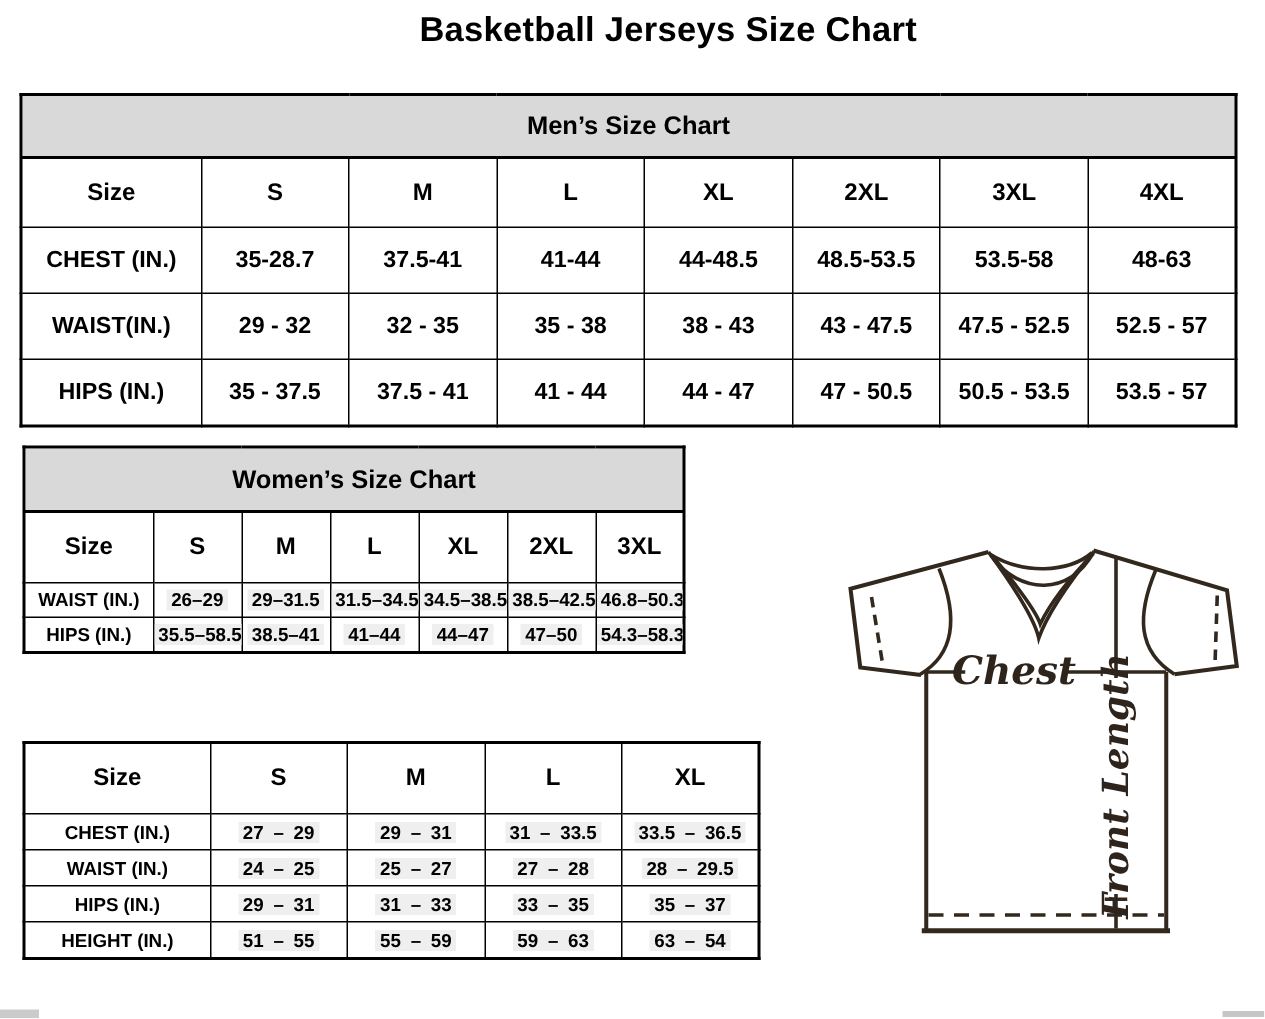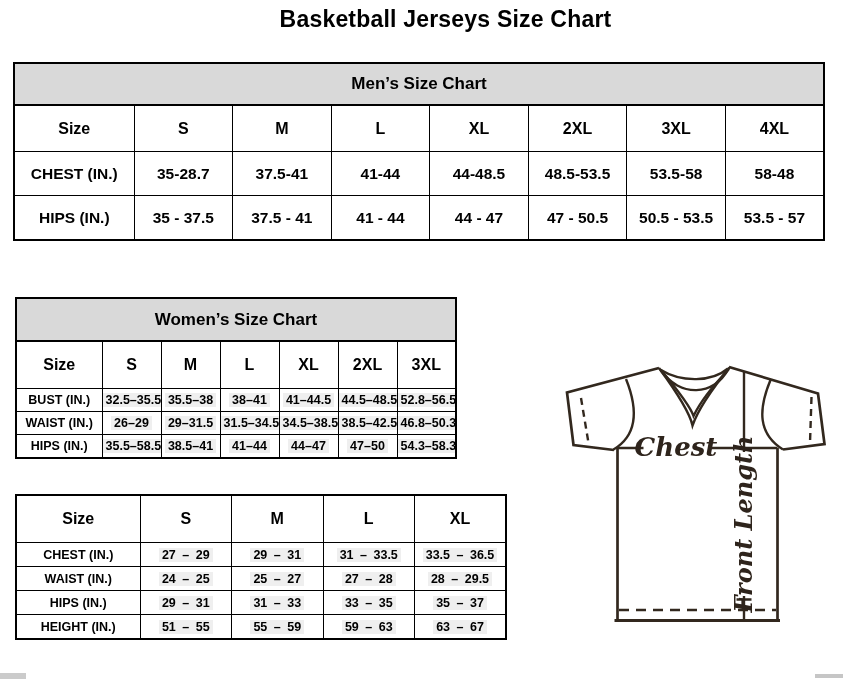--- a/index.html
+++ b/index.html
@@ -76,21 +76,31 @@
           <td>4XL</td>
         </tr>
         <tr class="data-row">
           <td class="label">CHEST (IN.)</td>
           <td><span class="hl">35-28.7</span></td>
           <td><span class="hl">37.5-41</span></td>
           <td><span class="hl">41-44</span></td>
           <td><span class="hl">44-48.5</span></td>
           <td><span class="hl">48.5-53.5</span></td>
           <td><span class="hl">53.5-58</span></td>
-          <td><span class="hl">58-48</span></td>
+          <td><span class="hl">48-63</span></td>
+        </tr>
+        <tr class="data-row">
+          <td class="label">WAIST(IN.)</td>
+          <td><span class="hl">29 - 32</span></td>
+          <td><span class="hl">32 - 35</span></td>
+          <td><span class="hl">35 - 38</span></td>
+          <td><span class="hl">38 - 43</span></td>
+          <td><span class="hl">43 - 47.5</span></td>
+          <td><span class="hl">47.5 - 52.5</span></td>
+          <td><span class="hl">52.5 - 57</span></td>
         </tr>
         <tr class="data-row">
           <td class="label">HIPS (IN.)</td>
           <td><span class="hl">35 - 37.5</span></td>
           <td><span class="hl">37.5 - 41</span></td>
           <td><span class="hl">41 - 44</span></td>
           <td><span class="hl">44 - 47</span></td>
           <td><span class="hl">47 - 50.5</span></td>
           <td><span class="hl">50.5 - 53.5</span></td>
           <td><span class="hl">53.5 - 57</span></td>
@@ -115,29 +125,20 @@
         <tr class="size-row">
           <td>Size</td>
           <td>S</td>
           <td>M</td>
           <td>L</td>
           <td>XL</td>
           <td>2XL</td>
           <td>3XL</td>
         </tr>
         <tr class="data-row">
-          <td class="label">BUST (IN.)</td>
-          <td><span class="hl">32.5–35.5</span></td>
-          <td><span class="hl">35.5–38</span></td>
-          <td><span class="hl">38–41</span></td>
-          <td><span class="hl">41–44.5</span></td>
-          <td><span class="hl">44.5–48.5</span></td>
-          <td><span class="hl">52.8–56.5</span></td>
-        </tr>
-        <tr class="data-row">
           <td class="label">WAIST (IN.)</td>
           <td><span class="hl">26–29</span></td>
           <td><span class="hl">29–31.5</span></td>
           <td><span class="hl">31.5–34.5</span></td>
           <td><span class="hl">34.5–38.5</span></td>
           <td><span class="hl">38.5–42.5</span></td>
           <td><span class="hl">46.8–50.3</span></td>
         </tr>
         <tr class="data-row">
           <td class="label">HIPS (IN.)</td>
@@ -186,21 +187,21 @@
           <td><span class="hl">29 – 31</span></td>
           <td><span class="hl">31 – 33</span></td>
           <td><span class="hl">33 – 35</span></td>
           <td><span class="hl">35 – 37</span></td>
         </tr>
         <tr class="data-row">
           <td class="label">HEIGHT (IN.)</td>
           <td><span class="hl">51 – 55</span></td>
           <td><span class="hl">55 – 59</span></td>
           <td><span class="hl">59 – 63</span></td>
-          <td><span class="hl">63 – 67</span></td>
+          <td><span class="hl">63 – 54</span></td>
         </tr>
       </tbody>
     </table>
 
   <svg id="jersey" viewBox="553 352 290 290" xmlns="http://www.w3.org/2000/svg">
     <g fill="none" stroke="#32281e" stroke-width="2.7">
 
       <path d="M 659,368 L 567,392.5 L 573.5,445 L 614,450"></path>
       <path d="M 626,379 C 638,409 638,435 613.5,449.5" stroke-width="2.4"></path>
 

